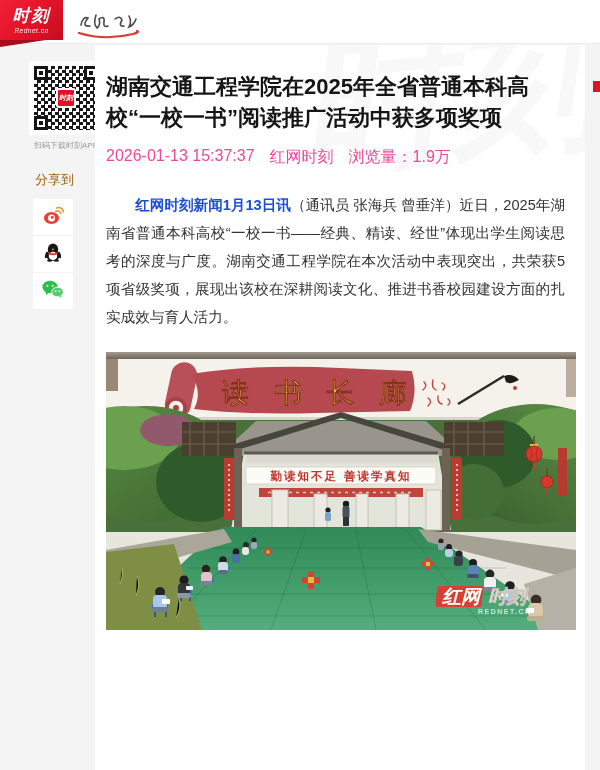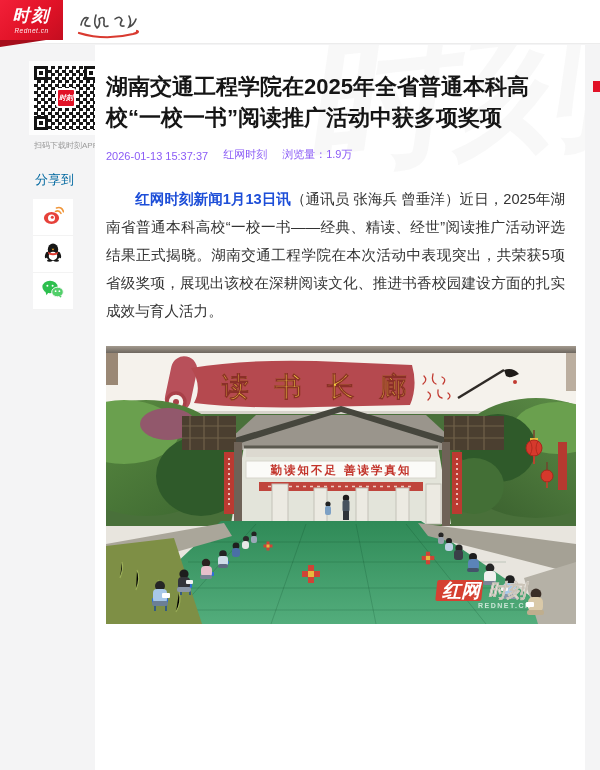--- a/index.html
+++ b/index.html
@@ -22,34 +22,34 @@
   .qr-card { width:74px; margin:16px 0 0 8px; background:#fdfdfd; padding:5px; }
   .qr-pattern { position:relative; width:64px; height:64px;
     background:repeating-conic-gradient(#181818 0% 25%, #fff 0% 50%) 0 0/7px 7px; }
   .finder { position:absolute; width:14px; height:14px; border:3px solid #141414; background:#fff; }
   .finder i { display:block; width:4px; height:4px; background:#141414; margin:2px; }
   .f-tl { left:0; top:0; } .f-tr { right:0; top:0; } .f-bl { left:0; bottom:0; }
   .qr-badge { position:absolute; left:22px; top:22px; width:20px; height:20px; background:#e11227;
     border:2px solid #fff; border-radius:3px; color:#fff; font-size:7px; font-style:italic;
     font-weight:bold; display:flex; align-items:center; justify-content:center; }
   .qr-caption { width:84px; margin-left:3px; text-align:center; font-size:8px; color:#9a9a9a; margin-top:5px; }
-  .share-label { margin:20px 0 10px 14px; font-size:13px; color:#0369a1; }
+  .share-label { margin:20px 0 10px 14px; font-size:13px; color:#a16207; }
   .share-list { margin-left:12px; width:40px; }
   .share-btn { width:40px; height:37px; background:#fff; border-bottom:1px solid #f3f3f3;
     display:flex; align-items:center; justify-content:center; cursor:pointer; }
 
   
   .card { position:absolute; left:95px; top:45px; width:490px; height:725px; background:#fff;
     padding:26px 20px 0 11px; overflow:hidden; }
   .card-watermark { position:absolute; right:-14px; top:-28px; font-size:150px; font-weight:bold;
     font-style:italic; color:rgba(90,90,90,.045); transform:rotate(-6deg); pointer-events:none;
     line-height:1; z-index:0; }
   .title { position:relative; z-index:1; font-size:22px; line-height:31px; font-weight:700;
     color:#151515; margin-bottom:14px; }
-  .meta { position:relative; z-index:1; display:flex; gap:15px; font-size:11px; color:#8b5cf6; margin-bottom:23px;align-items:flex-end; }
+  .meta { position:relative; z-index:1; display:flex; gap:15px; font-size:16px; color:#ec4899; margin-bottom:23px; }
   .para { position:relative; z-index:1; font-size:14.6px; line-height:28px; color:#333;
     text-indent:2em; text-align:justify; margin-bottom:14px; }
   .para b { color:#1d4ed8; }
 
   
   .photo { position:relative; z-index:1; width:470px; height:278px; margin:21px auto 0; background:#e8e5de; }
 
   
   .edge-widget { position:absolute; right:0; top:81px; width:7px; height:11px; background:#e11227; cursor:pointer; z-index:9; }
 </style>
@@ -139,21 +139,21 @@
   <div class="card-watermark">时刻</div>
 
   <h1 class="title">湖南交通工程学院在2025年全省普通本科高校“一校一书”阅读推广活动中获多项奖项</h1>
 
   <div class="meta">
     <span>2026-01-13 15:37:37</span>
     <span>红网时刻</span>
     <span>浏览量：1.9万</span>
   </div>
 
-  <p class="para"><b>红网时刻新闻1月13日讯</b><span>（通讯员 张海兵 曾垂洋）近日，2025年湖南省普通本科高校“一校一书——经典、精读、经世”阅读推广活动评选结果正式揭晓。湖南交通工程学院在本次活动中表现突出，共荣获5项省级奖项，展现出该校在深耕阅读文化、推进书香校园建设方面的扎实成效与育人活力。</span></p>
+  <p class="para"><b>红网时刻新闻1月13日讯</b><span>（通讯员 张海兵 曾垂洋）近日，2025年湖南省普通本科高校“一校一书——经典、精读、经世”体现出学生阅读思考的深度与广度。湖南交通工程学院在本次活动中表现突出，共荣获5项省级奖项，展现出该校在深耕阅读文化、推进书香校园建设方面的扎实成效与育人活力。</span></p>
 
 
   <div class="photo">
     <svg width="470" height="278" viewBox="0 0 470 278">
       <defs>
         <linearGradient id="beam" x1="0" y1="0" x2="0" y2="1">
           <stop offset="0" stop-color="#a39a8e"></stop>
             <stop offset="1" stop-color="#6e675f"></stop>
         </linearGradient>
         <linearGradient id="floor" x1="0" y1="0" x2="0" y2="1">

